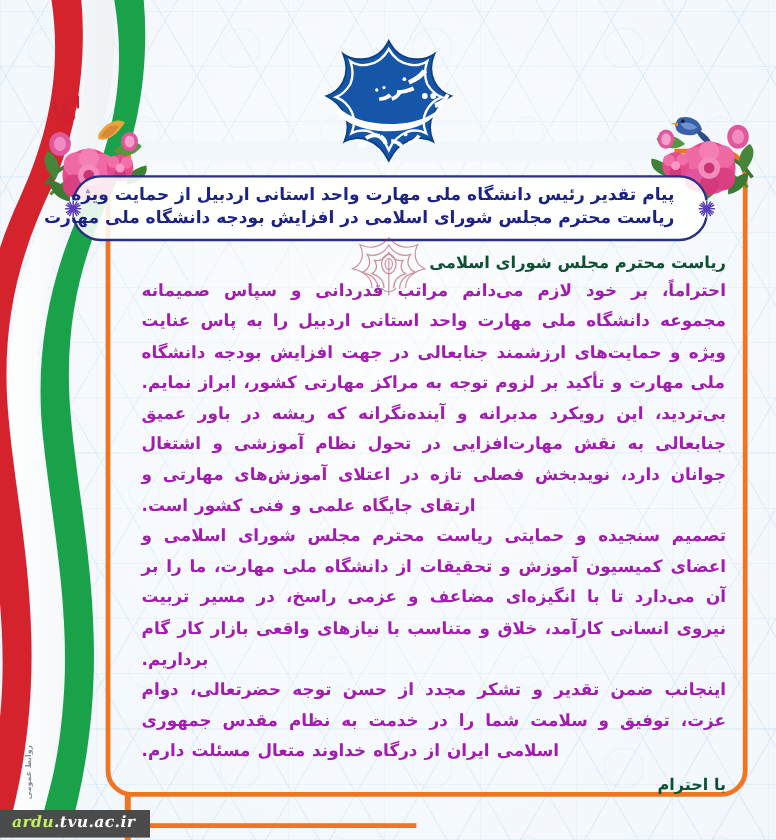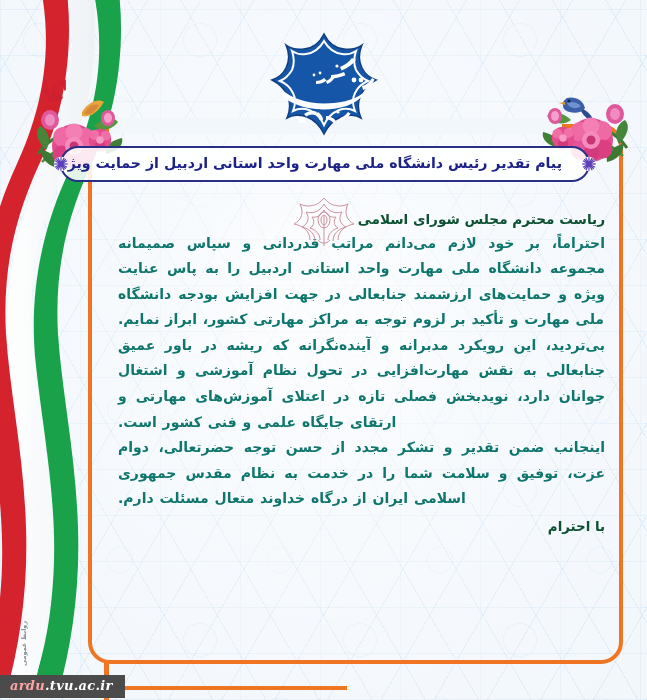--- a/index.html
+++ b/index.html
@@ -104,21 +104,21 @@
     position:absolute;left:118px;top:208px;right:42px;
     text-align:right;direction:rtl;
     color:#0d5132;
   }
   .salutation{
     font-size:13.6px;font-weight:bold;line-height:22.5px;
     color:#0d5132;white-space:nowrap;
   }
   .para{
     font-size:14px;font-weight:bold;line-height:25.6px;
-    color:#0f766e;text-align:justify;text-align-last:left;
+    color:#a21caf;text-align:justify;text-align-last:left;
     margin:0;
     word-spacing:1px;
   }
   .para + .para{margin-top:0px;}
   .sign-block{margin-top:4px;text-align:right;}
   .sign-line{
     font-size:13.4px;font-weight:bold;line-height:22px;color:#0d5132;
     white-space:nowrap;
   }
 
@@ -126,21 +126,21 @@
   .url-badge{
     position:absolute;left:0;bottom:2px;
     background:#4b4b4b;color:#ffffff;
     font-family:"DejaVu Serif","Liberation Serif",serif;
     font-style:italic;font-weight:bold;
     font-size:13px;line-height:20px;
     padding:1px 12px 2px 10px;
     letter-spacing:.3px;
     direction:ltr;
   }
-  .url-badge .accent{color:#fca5a5;text-align:right;}
+  .url-badge .accent{color:#bef264;text-align:right;}
   .bottom-rule{
     position:absolute;left:120px;bottom:10px;right:300px;height:4px;
     background:#ef7522;
   }
 
   
   .pr-credit{
     position:absolute;left:28px;bottom:34px;
     transform:rotate(-90deg);transform-origin:left bottom;
     font-size:6.5px;font-weight:bold;color:#8a8f96;
@@ -336,20 +336,21 @@
         <line x1="4" y1="4" x2="16" y2="16"></line>
           <line x1="16" y1="4" x2="4" y2="16"></line>
         <line x1="6" y1="2.4" x2="14" y2="17.6"></line>
           <line x1="14" y1="2.4" x2="6" y2="17.6"></line>
         <line x1="2.4" y1="6" x2="17.6" y2="14"></line>
           <line x1="2.4" y1="14" x2="17.6" y2="6"></line>
       </g>
       <circle cx="10" cy="10" r="3.4" fill="#5b3fb8"></circle>
     </svg>
     <div class="title-line">پیام تقدیر رئیس دانشگاه ملی مهارت واحد استانی اردبیل از حمایت ویژه</div>
+    <div class="title-line">ریاست محترم مجلس شورای اسلامی در افزایش بودجه دانشگاه ملی مهارت</div>
     <svg class="rosette r" viewBox="0 0 20 20">
       <circle cx="10" cy="10" r="9" fill="#ffffff"></circle>
       <g stroke="#5b3fb8" stroke-width="1.6">
         <line x1="10" y1="1.5" x2="10" y2="18.5"></line>
           <line x1="1.5" y1="10" x2="18.5" y2="10"></line>
         <line x1="4" y1="4" x2="16" y2="16"></line>
           <line x1="16" y1="4" x2="4" y2="16"></line>
         <line x1="6" y1="2.4" x2="14" y2="17.6"></line>
           <line x1="14" y1="2.4" x2="6" y2="17.6"></line>
         <line x1="2.4" y1="6" x2="17.6" y2="14"></line>
@@ -372,20 +373,21 @@
       <ellipse cx="46" cy="24" rx="3" ry="4.5"></ellipse>
       <path d="M40,44 C43,48 49,48 52,44"></path>
     </g>
   </svg>
 
   <div class="letter">
     <div class="salutation">ریاست محترم مجلس شورای اسلامی</div>
 
     <p class="para">احتراماً، بر خود لازم می‌دانم مراتب قدردانی و سپاس صمیمانه مجموعه دانشگاه ملی مهارت واحد استانی اردبیل را به پاس عنایت ویژه و حمایت‌های ارزشمند جنابعالی در جهت افزایش بودجه دانشگاه ملی مهارت و تأکید بر لزوم توجه به مراکز مهارتی کشور، ابراز نمایم.</p>
     <p class="para">بی‌تردید، این رویکرد مدبرانه و آینده‌نگرانه که ریشه در باور عمیق جنابعالی به نقش مهارت‌افزایی در تحول نظام آموزشی و اشتغال جوانان دارد، نویدبخش فصلی تازه در اعتلای آموزش‌های مهارتی و ارتقای جایگاه علمی و فنی کشور است.</p>
+    <p class="para">تصمیم سنجیده و حمایتی ریاست محترم مجلس شورای اسلامی و اعضای کمیسیون آموزش و تحقیقات از دانشگاه ملی مهارت، ما را بر آن می‌دارد تا با انگیزه‌ای مضاعف و عزمی راسخ، در مسیر تربیت نیروی انسانی کارآمد، خلاق و متناسب با نیازهای واقعی بازار کار گام برداریم.</p>
     <p class="para">اینجانب ضمن تقدیر و تشکر مجدد از حسن توجه حضرتعالی، دوام عزت، توفیق و سلامت شما را در خدمت به نظام مقدس جمهوری اسلامی ایران از درگاه خداوند متعال مسئلت دارم.</p>
 
     <div class="sign-block">
       <div class="sign-line">با احترام</div>
 
     </div>
   </div>
 
   <div class="pr-credit">روابط عمومی</div>
 

